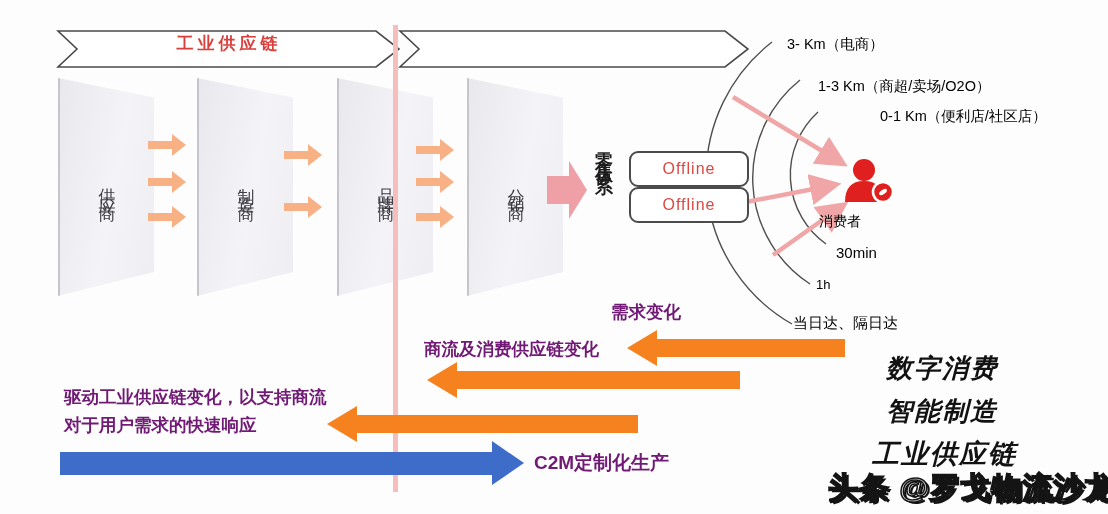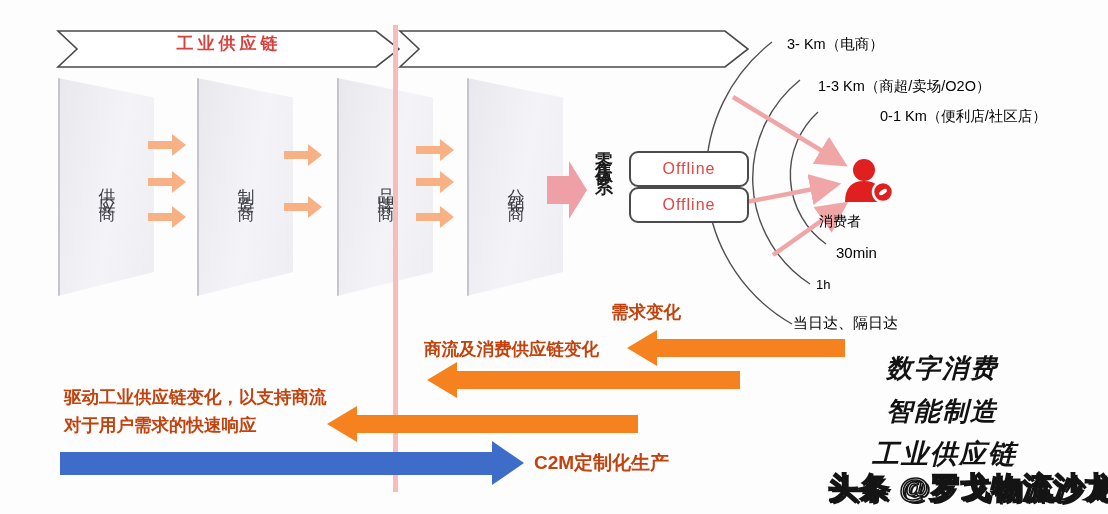--- a/index.html
+++ b/index.html
@@ -32,21 +32,21 @@
   .retail-title{left:592px;top:138px;writing-mode:vertical-rl;font-size:18px;font-weight:600;
     letter-spacing:8px;color:#1c1c1c;z-index:3;}
   .chanbtn{left:629px;width:116px;height:32px;border:2px solid #4b4b4b;border-radius:9px;
     background:#fff;color:#dd4742;font-size:16px;display:flex;align-items:center;justify-content:center;
     letter-spacing:1px;z-index:3;}
   
   .overlay{left:0;top:0;z-index:2;pointer-events:none;}
   
   .ringlbl{font-size:14.5px;color:#000000;z-index:3;white-space:nowrap;}
   
-  .flowlbl{font-size:17.5px;font-weight:bold;color:#c2410c;z-index:4;white-space:nowrap;}
+  .flowlbl{font-size:17.5px;font-weight:bold;color:#701a75;z-index:4;white-space:nowrap;}
   
   .oarr{z-index:3;height:36px;}
   .oarr .h{position:absolute;left:0;top:0;width:0;height:0;
     border-top:18px solid transparent;border-bottom:18px solid transparent;border-right:30px solid #f5821f;}
   .oarr .b{position:absolute;left:30px;top:9px;height:18px;background:#f5821f;}
   
   .barr{left:60px;top:441px;height:45px;z-index:3;}
   .barr .b{position:absolute;left:0;top:11px;width:432px;height:23px;background:#3d6cc9;}
   .barr .h{position:absolute;left:432px;top:0;width:0;height:0;
     border-top:22.5px solid transparent;border-bottom:22.5px solid transparent;border-left:32px solid #3d6cc9;}

